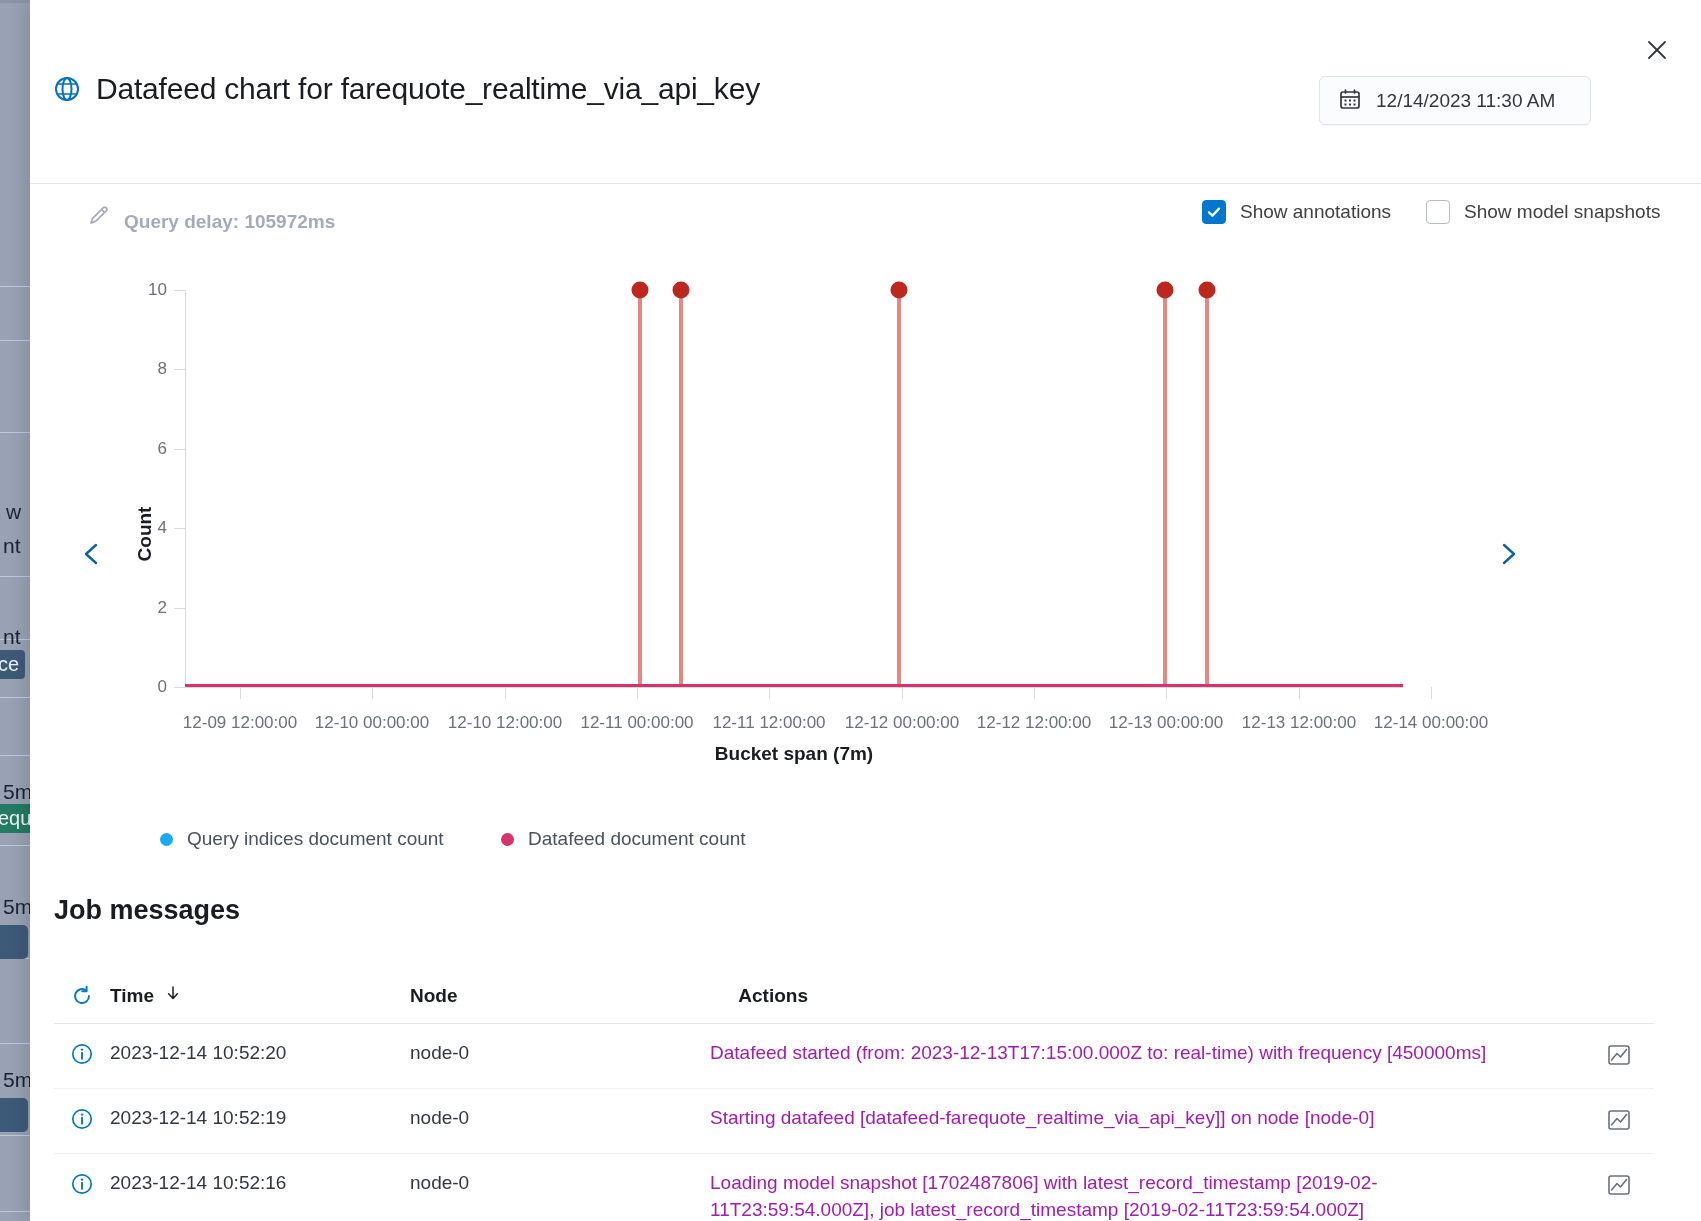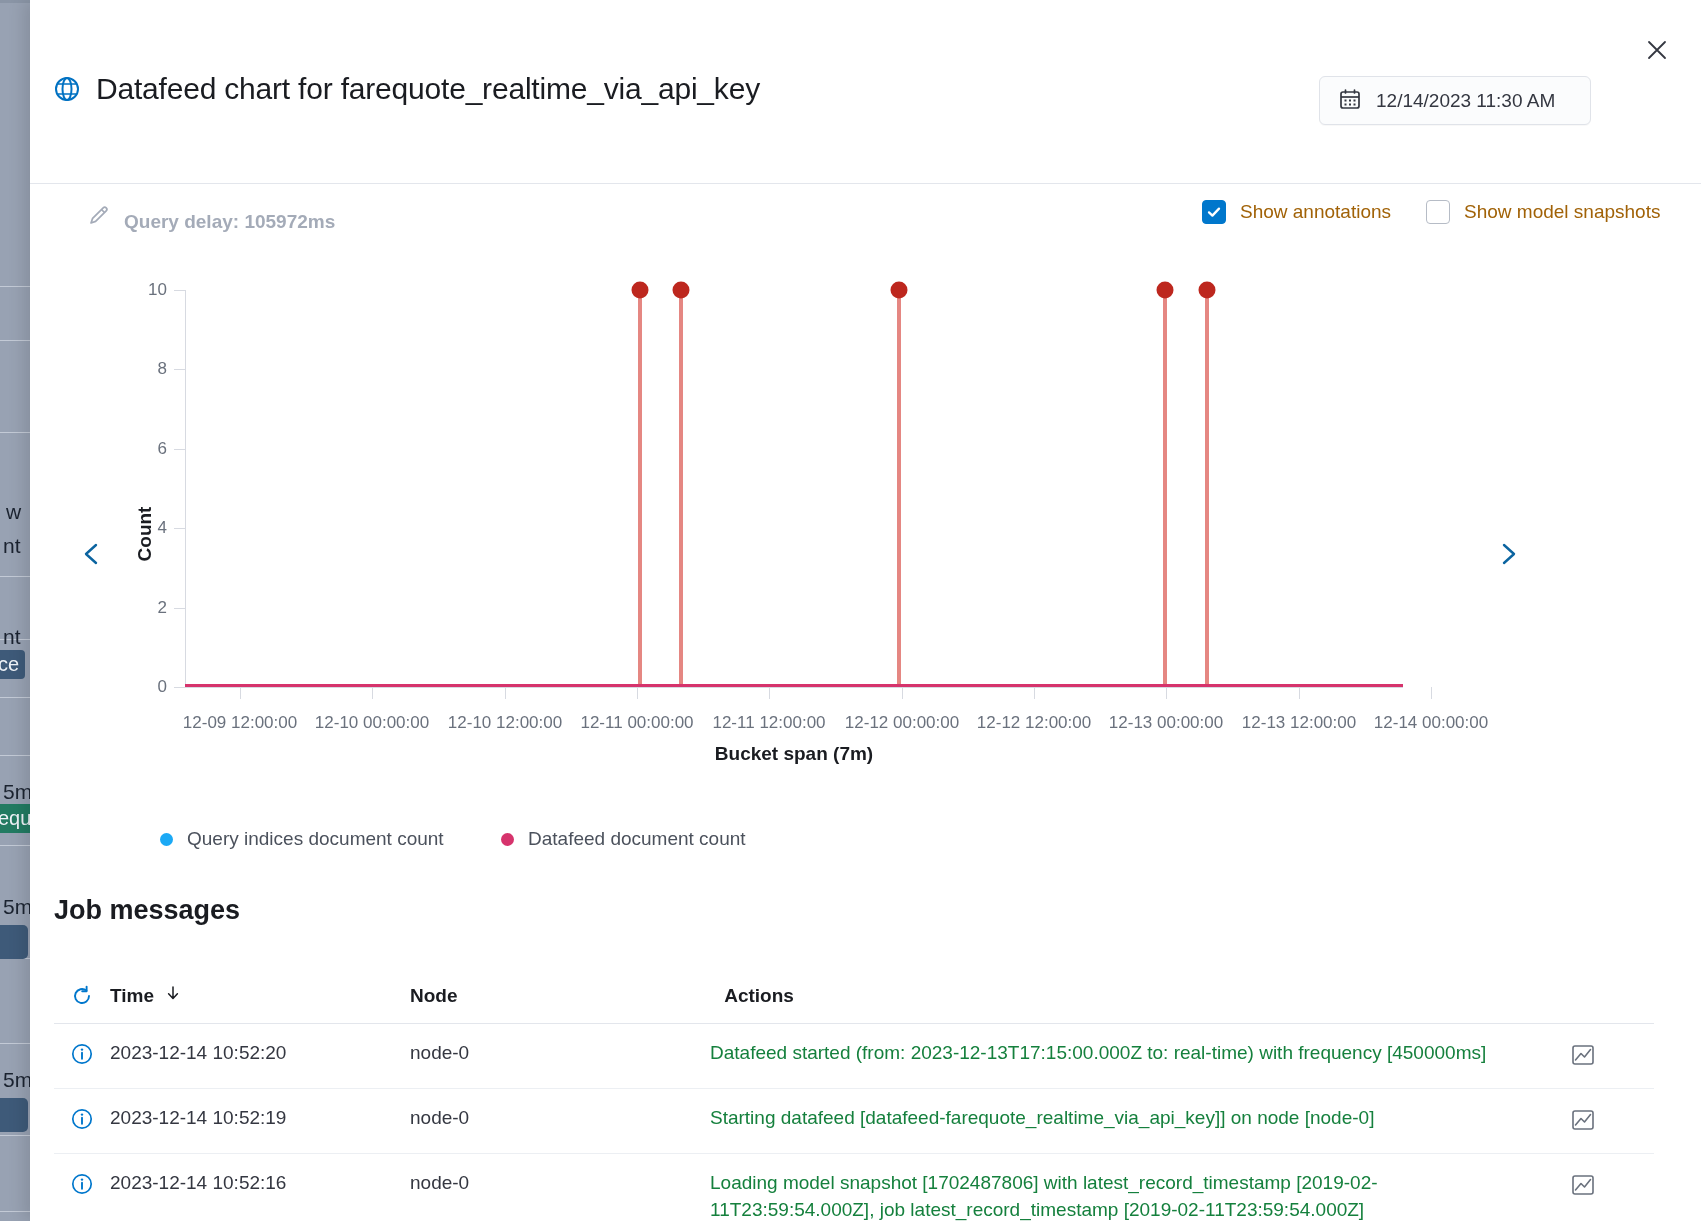--- a/index.html
+++ b/index.html
@@ -115,21 +115,21 @@
     position: absolute; top: 16px;
     display: flex; align-items: center; gap: 14px;
   }
   .cb-box {
     width: 24px; height: 24px; border-radius: 4px;
     border: 1px solid #b6bcc6; background: #fff;
     display: flex; align-items: center; justify-content: center;
     flex: none;
   }
   .cb-box.checked { background: #0077cc; border-color: #0077cc; }
-  .cb-label { font-size: 19px; color: #a16207; white-space: nowrap; }
+  .cb-label { font-size: 19px; color: #404040; white-space: nowrap; }
 
   
   #chart-area {
     position: absolute; left: 0; top: 254px;
     width: 1671px; height: 560px;
   }
   #plot {
     position: absolute;
     left: 155px; top: 36px;
     width: 1218px; height: 397px;
@@ -242,30 +242,30 @@
   }
   .jm-row {
     display: flex; align-items: flex-start;
     border-bottom: 1px solid #eceff3;
     padding-top: 16px; padding-bottom: 16px;
   }
   .col-icon { width: 56px; flex: none; display:flex; align-items:center; justify-content:flex-start; padding-left: 16px;}
   .col-time { width: 300px; flex: none; }
   .col-node { width: 300px; flex: none; }
   .col-msg  { flex: 1 1 auto; padding-right: 40px; }
-  .col-act  { width: 120px; flex: none; text-align: center; padding-right: 22px;}
+  .col-act  { width: 120px; flex: none; text-align: right; padding-right: 22px;}
   .jm-head .col-time, .jm-head .col-node, .jm-head .col-msg {
     font-size: 19px; font-weight: bold; color: #1a1c21;
   }
   .jm-head .col-act { font-size: 19px; font-weight: bold; color: #1a1c21; }
   .jm-head .col-time { display: flex; align-items: center; gap: 10px; }
   .jm-row .col-time, .jm-row .col-node {
     font-size: 19px; color: #343741; padding-top: 2px;
   }
-  .jm-row .col-msg { font-size: 19px; color: #15803d; line-height: 1.42; }
+  .jm-row .col-msg { font-size: 19px; color: #a21caf; line-height: 1.42; }
   .jm-row .col-icon { padding-top: 2px; }
   .jm-row .col-act { padding-top: 2px; }
 </style>
 </head>
 <body>
 
 <div id="backdrop">
   <div class="bg-strip"></div>
   <div class="bg-topline"></div>
   <div class="bg-row" style="top:286px;"></div>

